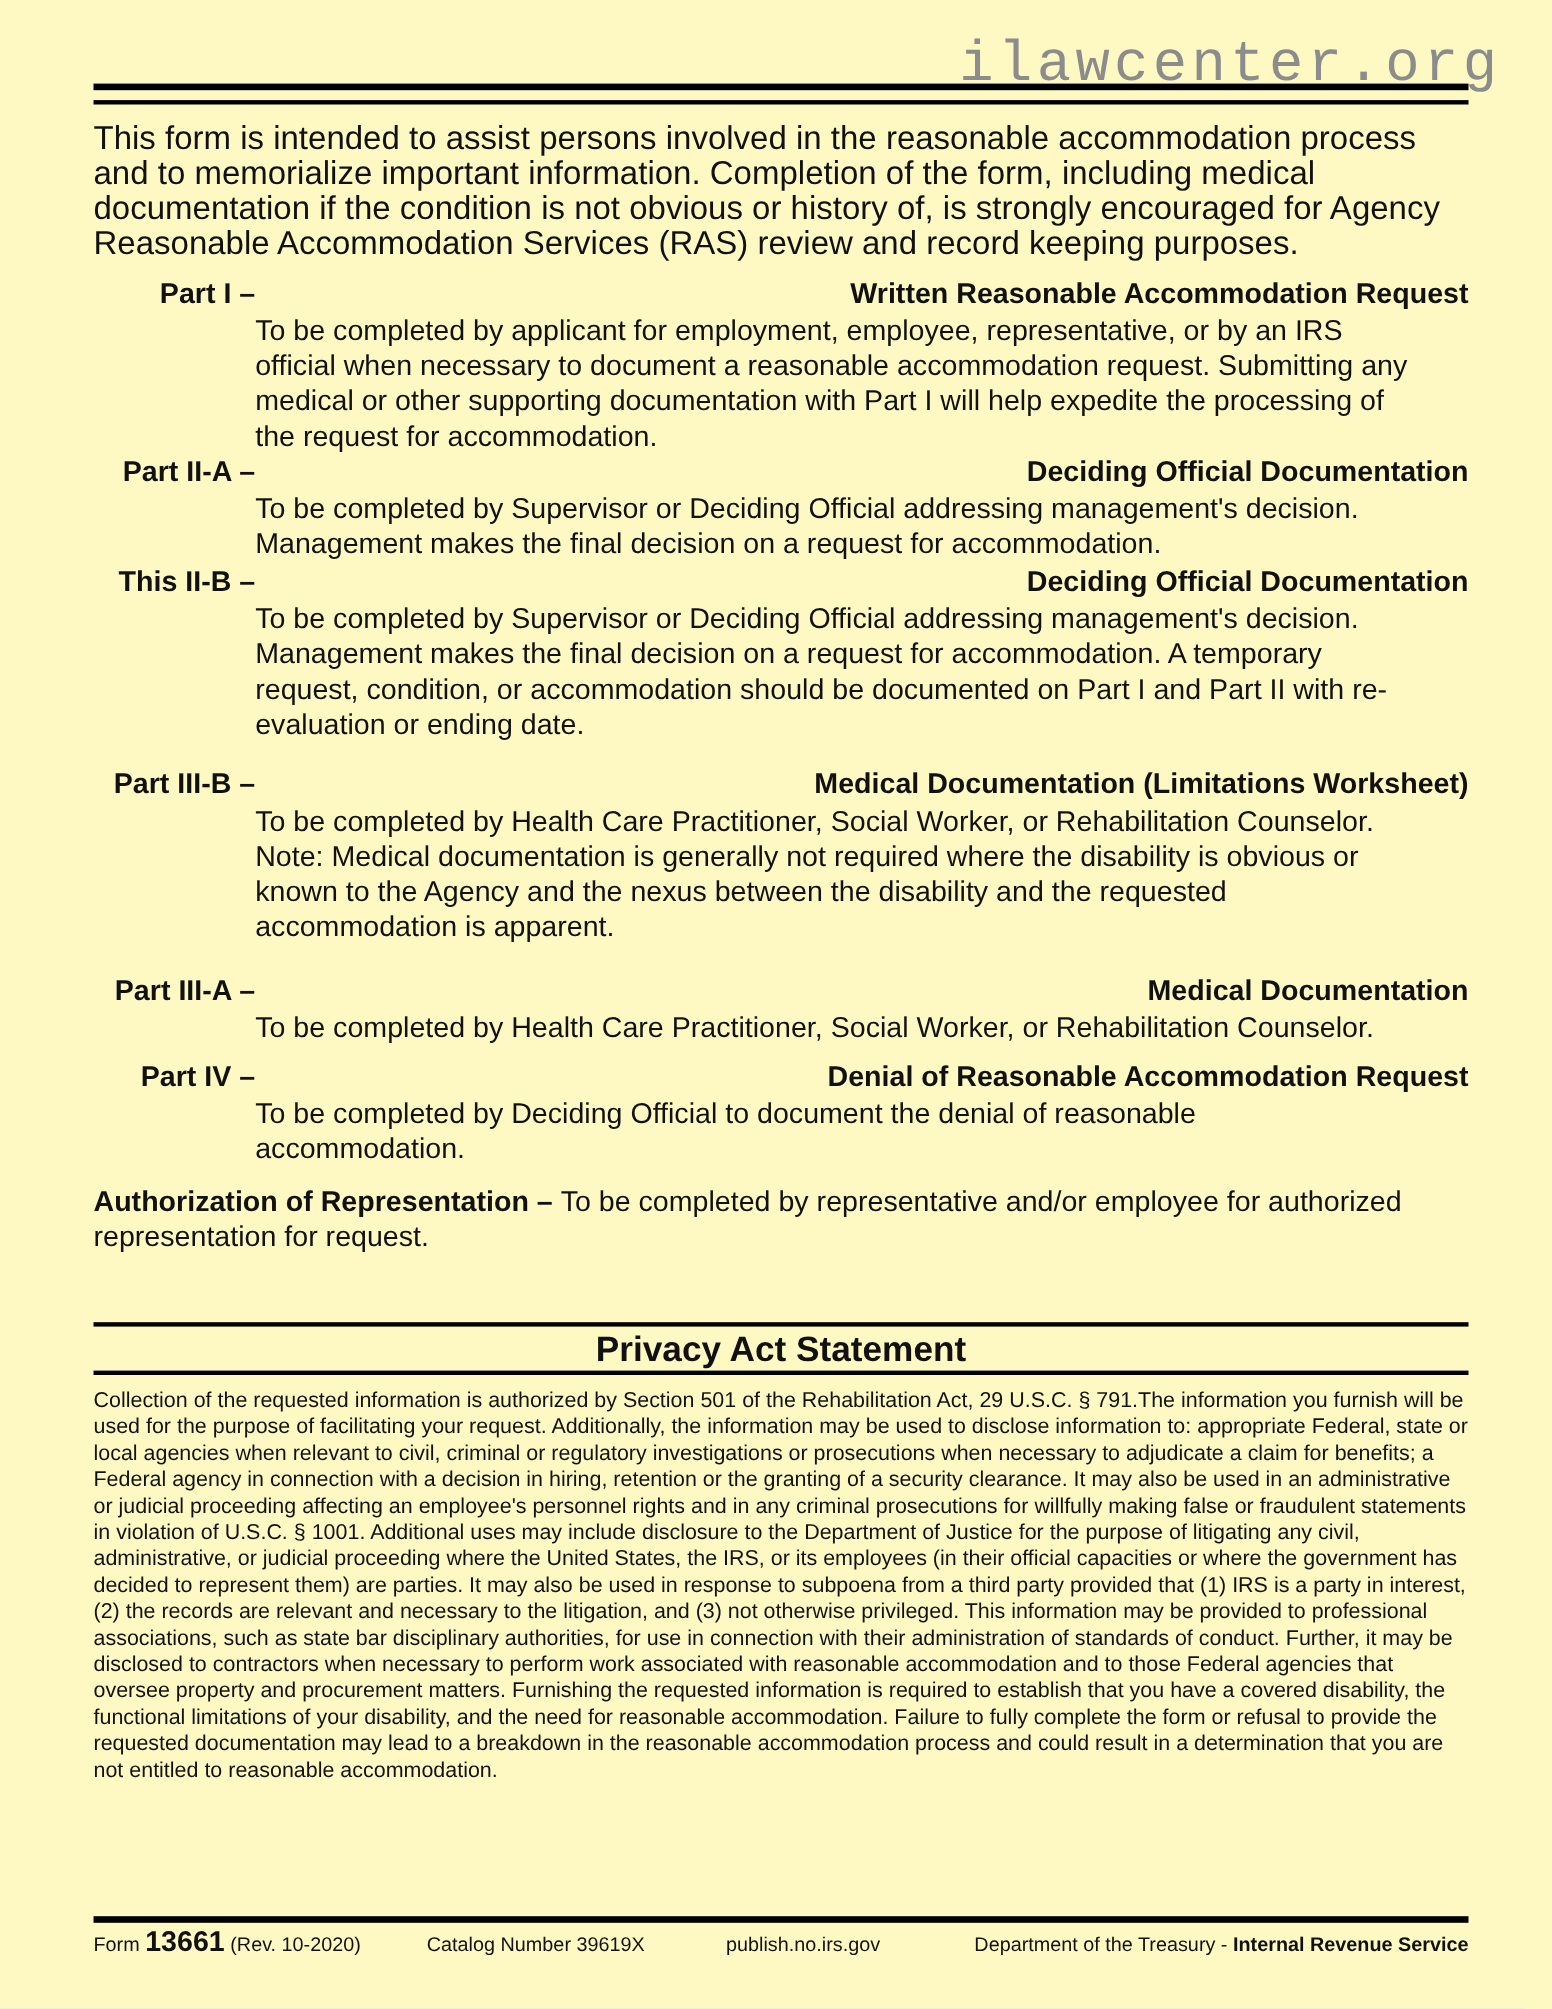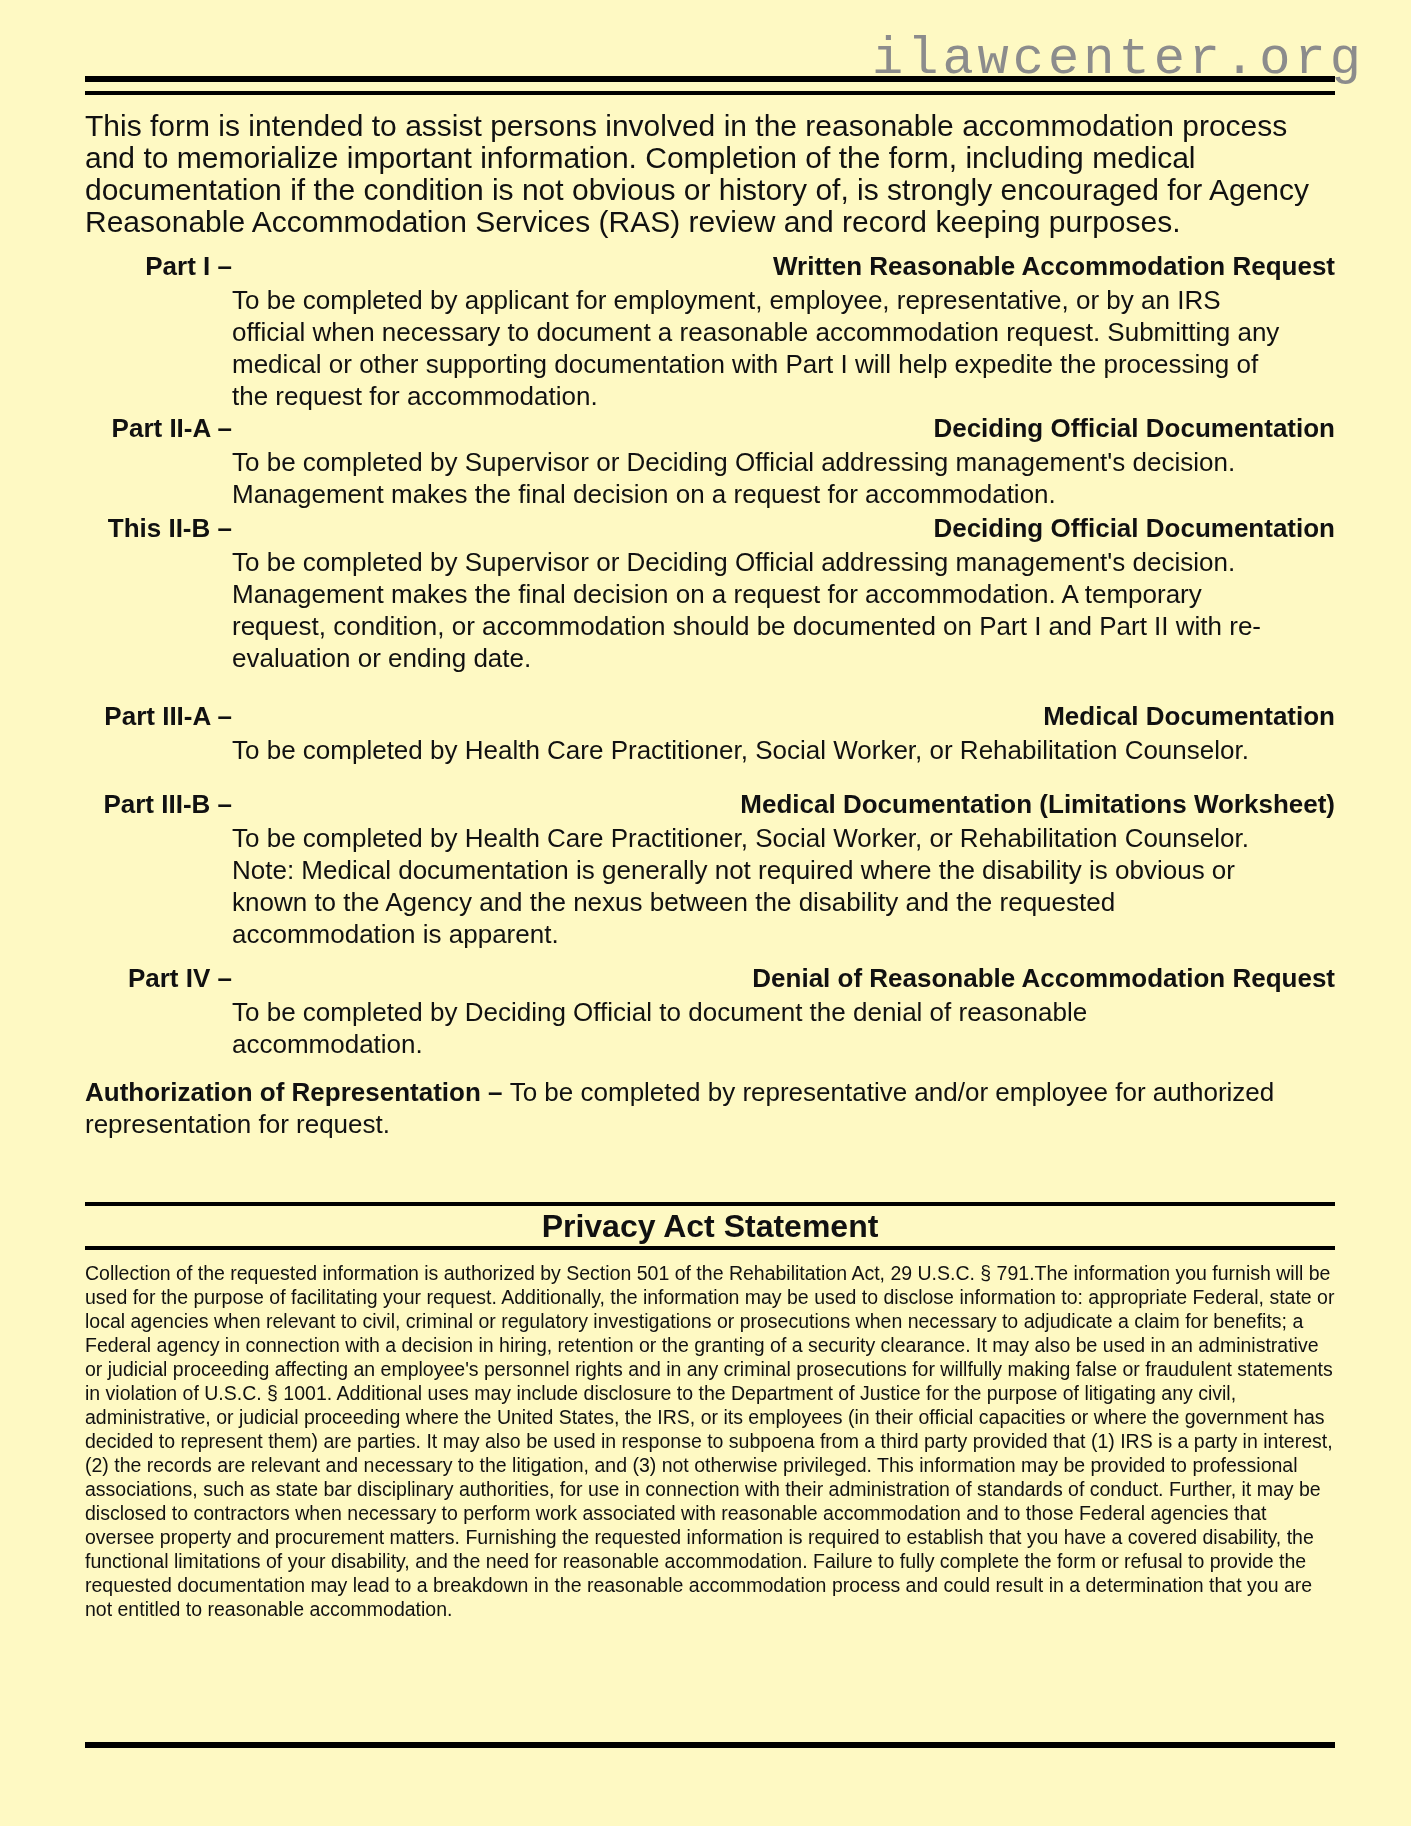--- a/index.html
+++ b/index.html
@@ -114,34 +114,34 @@
     </div>
 
     <div class="part part-3">
       <div class="part-head">
         <span class="part-label">This II-B –</span>
         <span class="part-title">Deciding Official Documentation</span>
       </div>
       <div class="part-body">To be completed by Supervisor or Deciding Official addressing management's decision. Management makes the final decision on a request for accommodation. A temporary request, condition, or accommodation should be documented on Part I and Part II with re-evaluation or ending date.</div>
     </div>
 
+    <div class="part part-5">
+      <div class="part-head">
+        <span class="part-label">Part III-B –</span>
+        <span class="part-title">Medical Documentation (Limitations Worksheet)</span>
+      </div>
+      <div class="part-body">To be completed by Health Care Practitioner, Social Worker, or Rehabilitation Counselor. Note: Medical documentation is generally not required where the disability is obvious or known to the Agency and the nexus between the disability and the requested accommodation is apparent.</div>
+    </div>
+
     <div class="part part-4">
       <div class="part-head">
         <span class="part-label">Part III-A –</span>
         <span class="part-title">Medical Documentation</span>
       </div>
       <div class="part-body">To be completed by Health Care Practitioner, Social Worker, or Rehabilitation Counselor.</div>
-    </div>
-
-    <div class="part part-5">
-      <div class="part-head">
-        <span class="part-label">Part III-B –</span>
-        <span class="part-title">Medical Documentation (Limitations Worksheet)</span>
-      </div>
-      <div class="part-body">To be completed by Health Care Practitioner, Social Worker, or Rehabilitation Counselor. Note: Medical documentation is generally not required where the disability is obvious or known to the Agency and the nexus between the disability and the requested accommodation is apparent.</div>
     </div>
 
     <div class="part part-6">
       <div class="part-head">
         <span class="part-label">Part IV –</span>
         <span class="part-title">Denial of Reasonable Accommodation Request</span>
       </div>
       <div class="part-body">To be completed by Deciding Official to document the denial of reasonable accommodation.</div>
     </div>
 
@@ -149,14 +149,20 @@
 
     <div class="rule privacy-rule-a"></div>
     <div class="privacy-heading">Privacy Act Statement</div>
     <div class="rule privacy-rule-b"></div>
     <p class="privacy-body">Collection of the requested information is authorized by Section 501 of the Rehabilitation Act, 29 U.S.C. § 791.The information you furnish will be used for the purpose of facilitating your request. Additionally, the information may be used to disclose information to: appropriate Federal, state or local agencies when relevant to civil, criminal or regulatory investigations or prosecutions when necessary to adjudicate a claim for benefits; a Federal agency in connection with a decision in hiring, retention or the granting of a security clearance. It may also be used in an administrative or judicial proceeding affecting an employee's personnel rights and in any criminal prosecutions for willfully making false or fraudulent statements in violation of U.S.C. § 1001. Additional uses may include disclosure to the Department of Justice for the purpose of litigating any civil, administrative, or judicial proceeding where the United States, the IRS, or its employees (in their official capacities or where the government has decided to represent them) are parties. It may also be used in response to subpoena from a third party provided that (1) IRS is a party in interest, (2) the records are relevant and necessary to the litigation, and (3) not otherwise privileged. This information may be provided to professional associations, such as state bar disciplinary authorities, for use in connection with their administration of standards of conduct. Further, it may be disclosed to contractors when necessary to perform work associated with reasonable accommodation and to those Federal agencies that oversee property and procurement matters. Furnishing the requested information is required to establish that you have a covered disability, the functional limitations of your disability, and the need for reasonable accommodation. Failure to fully complete the form or refusal to provide the requested documentation may lead to a breakdown in the reasonable accommodation process and could result in a determination that you are not entitled to reasonable accommodation.</p>
 
   </div>
 
   <div class="footer-rule"></div>
 
+  <div class="footer-row">
+    <span class="footer-form-group"><span>Form </span><span class="footer-form-number">13661</span><span> (Rev. 10-2020)</span></span>
+    <span class="footer-catalog">Catalog Number 39619X</span>
+    <span class="footer-publish">publish.no.irs.gov</span>
+    <span class="footer-dept"><span>Department of the Treasury - </span><span class="footer-agency">Internal Revenue Service</span></span>
+  </div>
 
 </div>
 
 </body></html>

